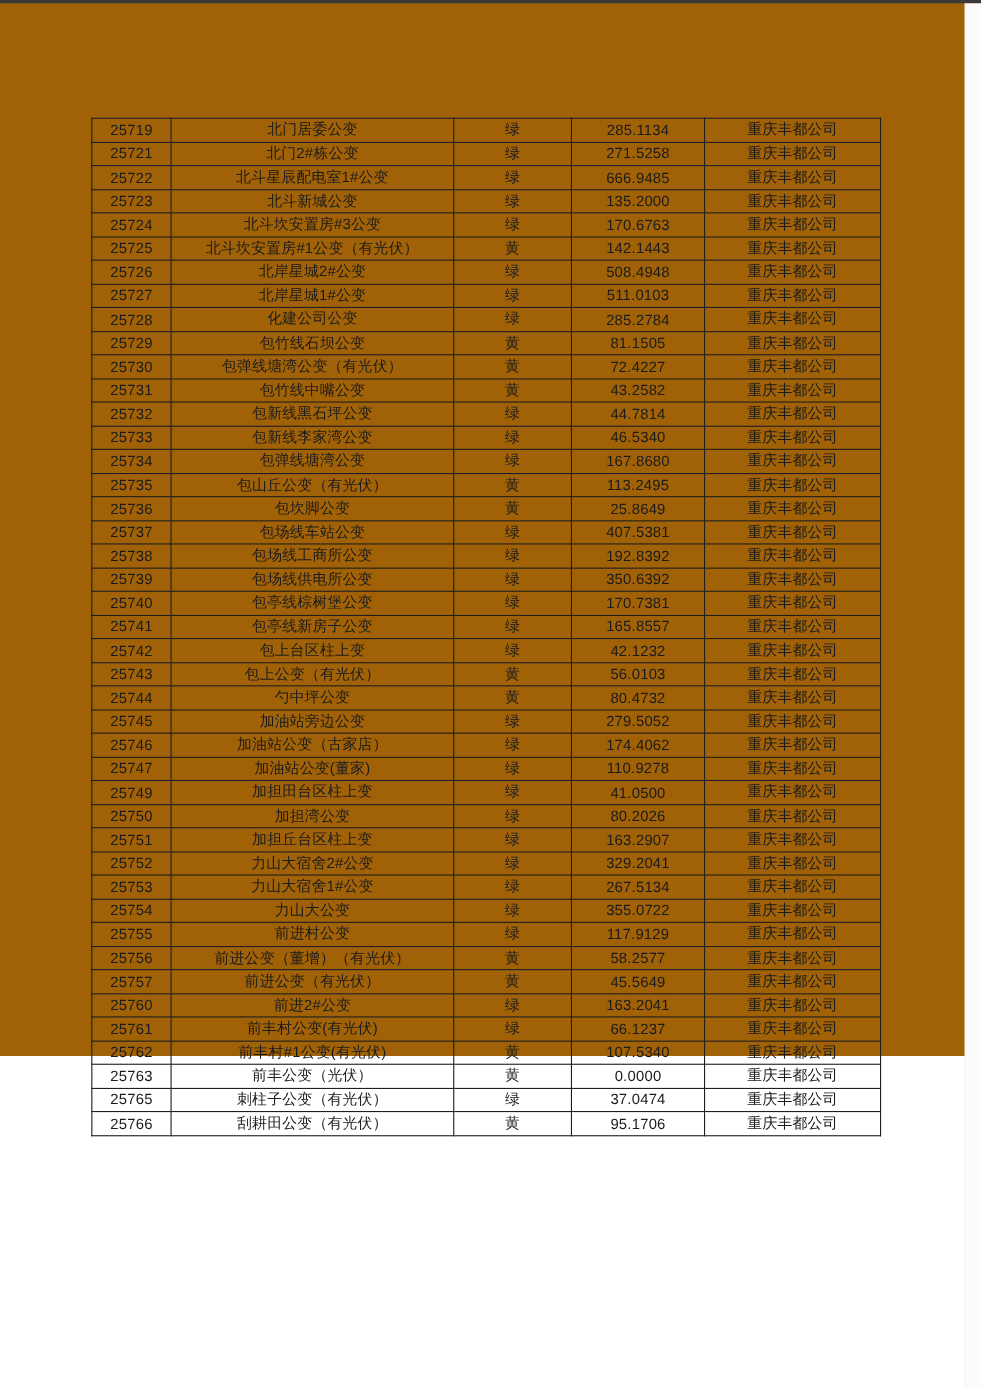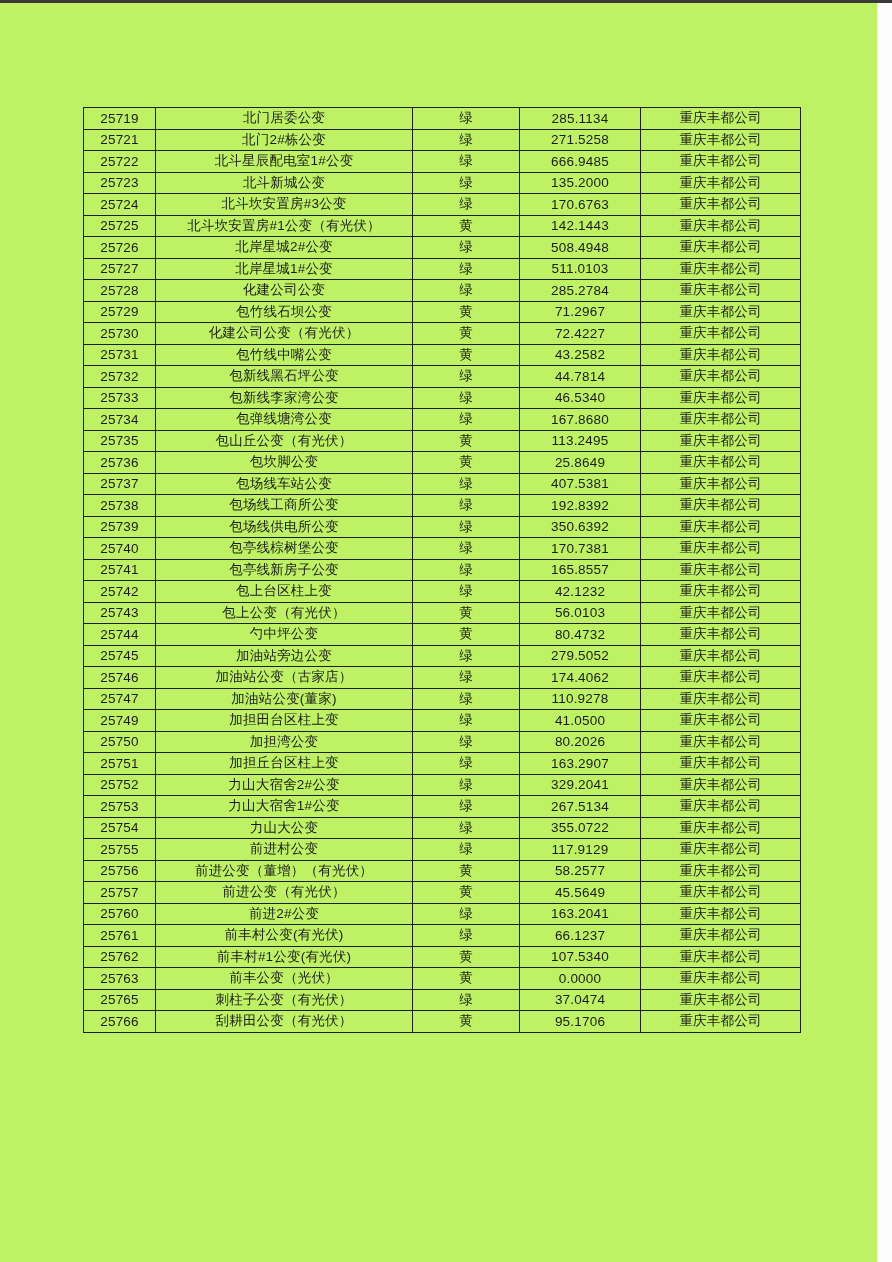--- a/index.html
+++ b/index.html
@@ -7,22 +7,22 @@
     padding: 0;
     width: 892px;
     height: 1262px;
     background: #ffffff;
     font-family: "Liberation Sans", "DejaVu Sans", sans-serif;
     overflow: hidden;
   }
   .page {
     position: relative;
     width: 892px;
-    height: 1262px;
-    background: #bef264;
+    height: 960px;
+    background: #a16207;
   }
   .top-edge {
     position: absolute;
     top: 0;
     left: 0;
     width: 892px;
     height: 3px;
     background: #3a3a3a;
   }
   .right-edge {
@@ -136,26 +136,26 @@
       <td>25728</td>
       <td>化建公司公变</td>
       <td>绿</td>
       <td>285.2784</td>
       <td>重庆丰都公司</td>
     </tr>
         <tr>
       <td>25729</td>
       <td>包竹线石坝公变</td>
       <td>黄</td>
-      <td>71.2967</td>
+      <td>81.1505</td>
       <td>重庆丰都公司</td>
     </tr>
         <tr>
       <td>25730</td>
-      <td>化建公司公变（有光伏）</td>
+      <td>包弹线塘湾公变（有光伏）</td>
       <td>黄</td>
       <td>72.4227</td>
       <td>重庆丰都公司</td>
     </tr>
         <tr>
       <td>25731</td>
       <td>包竹线中嘴公变</td>
       <td>黄</td>
       <td>43.2582</td>
       <td>重庆丰都公司</td>

